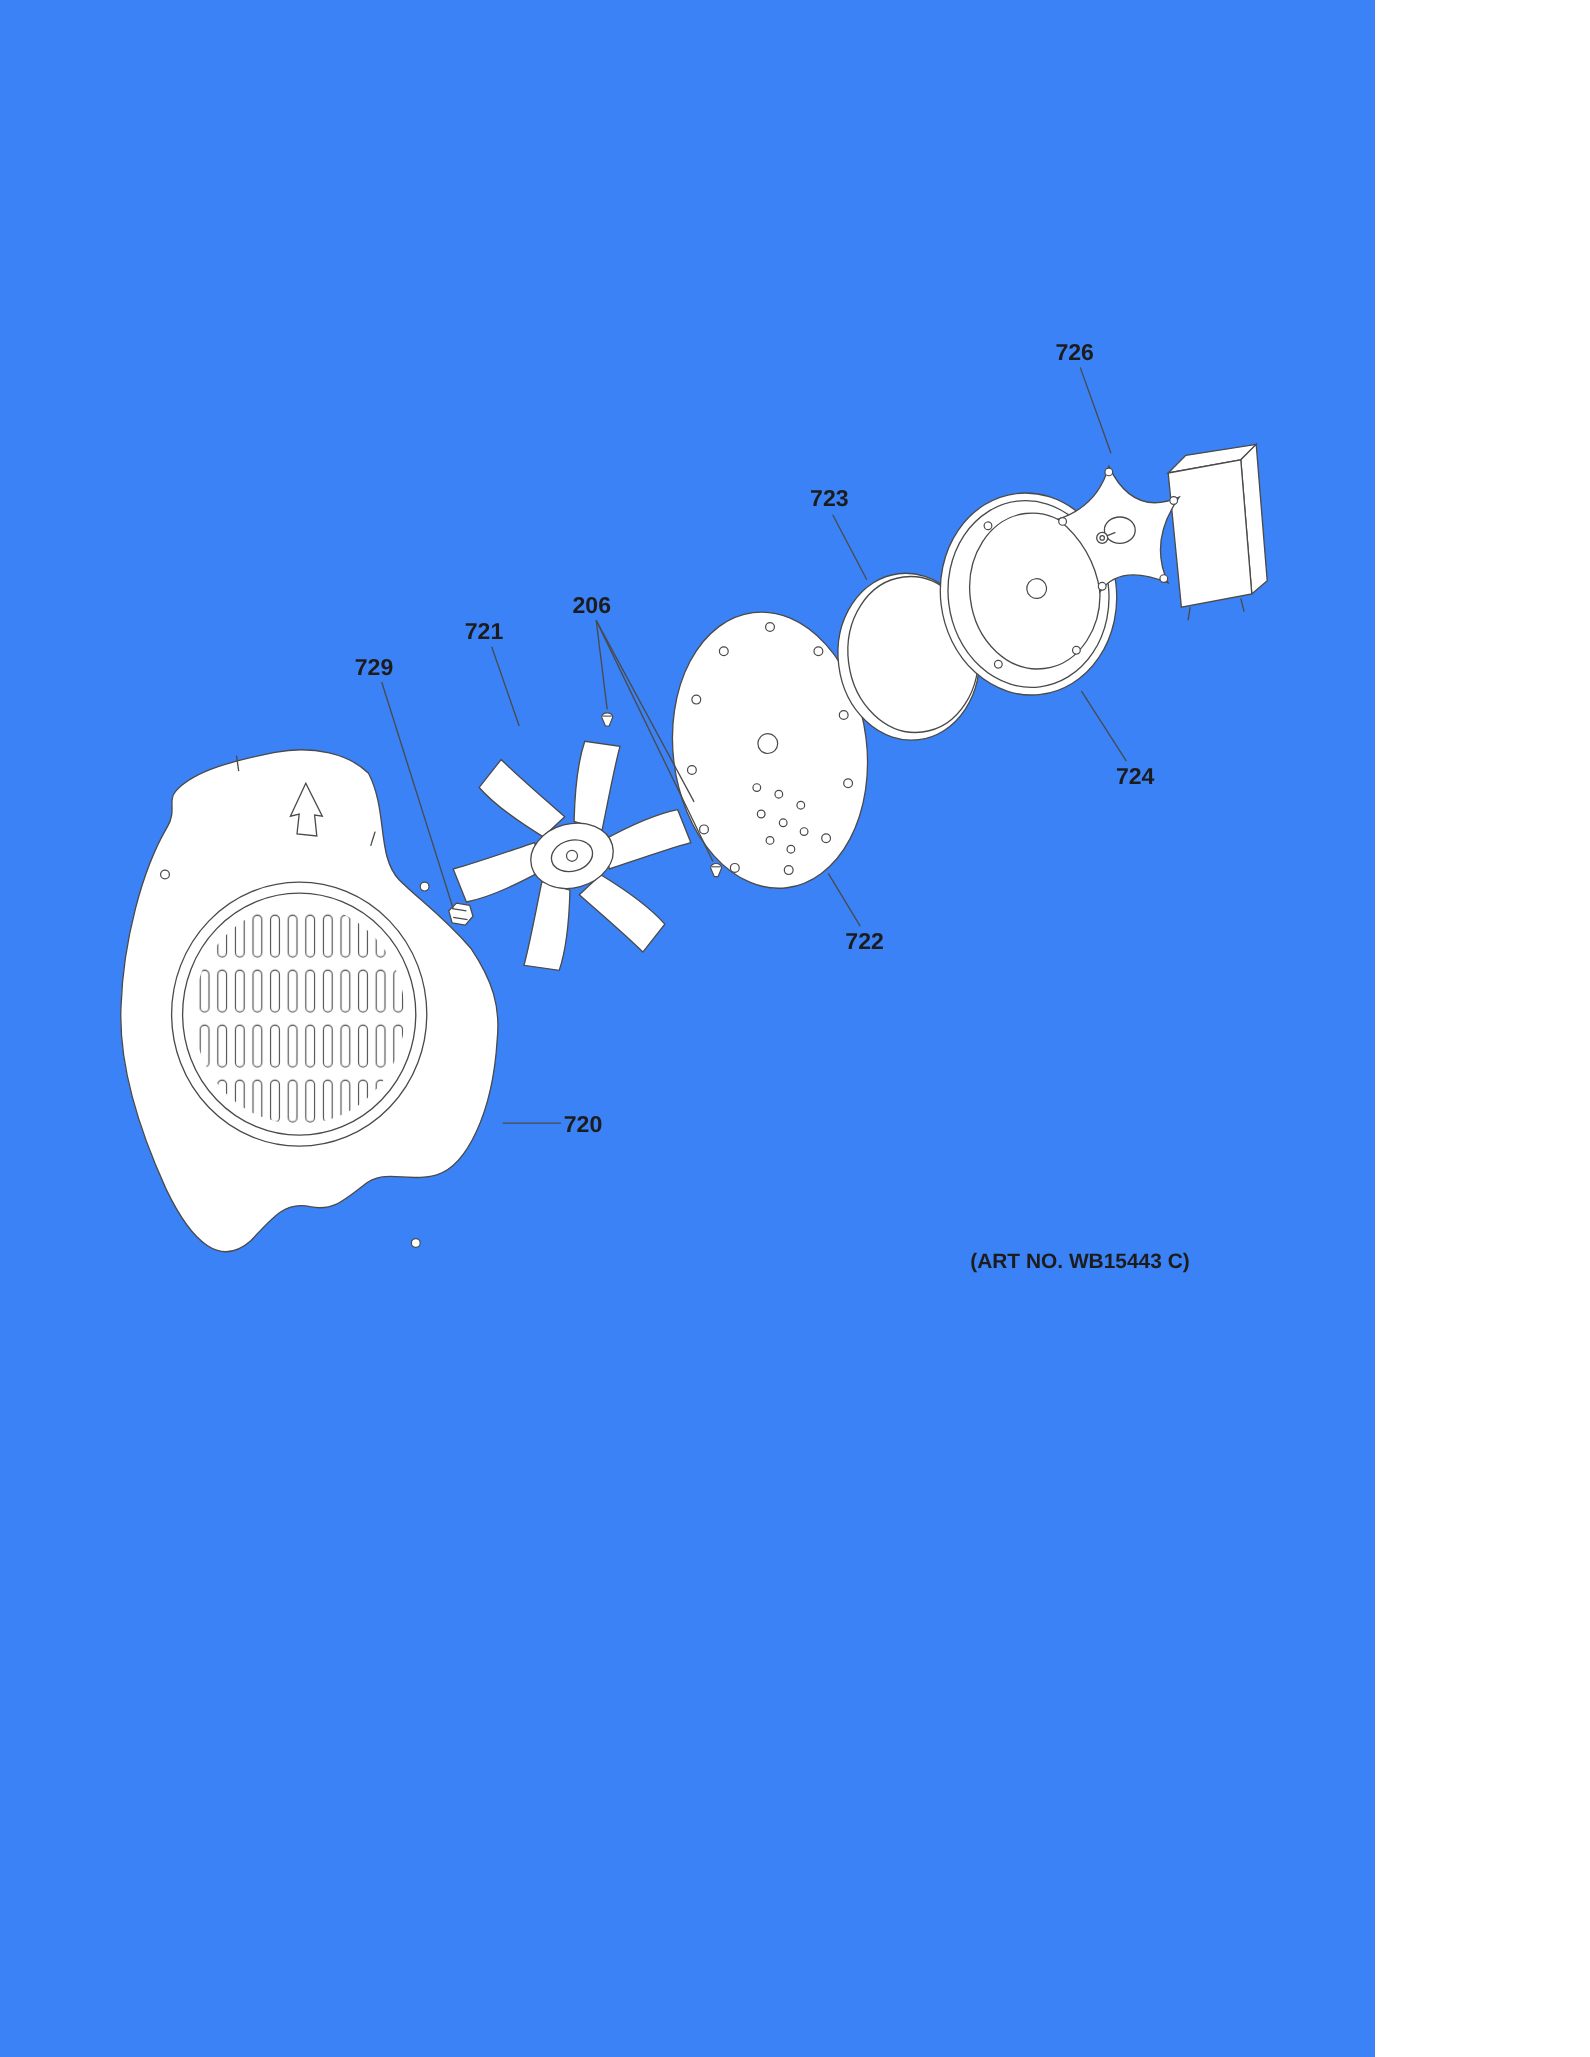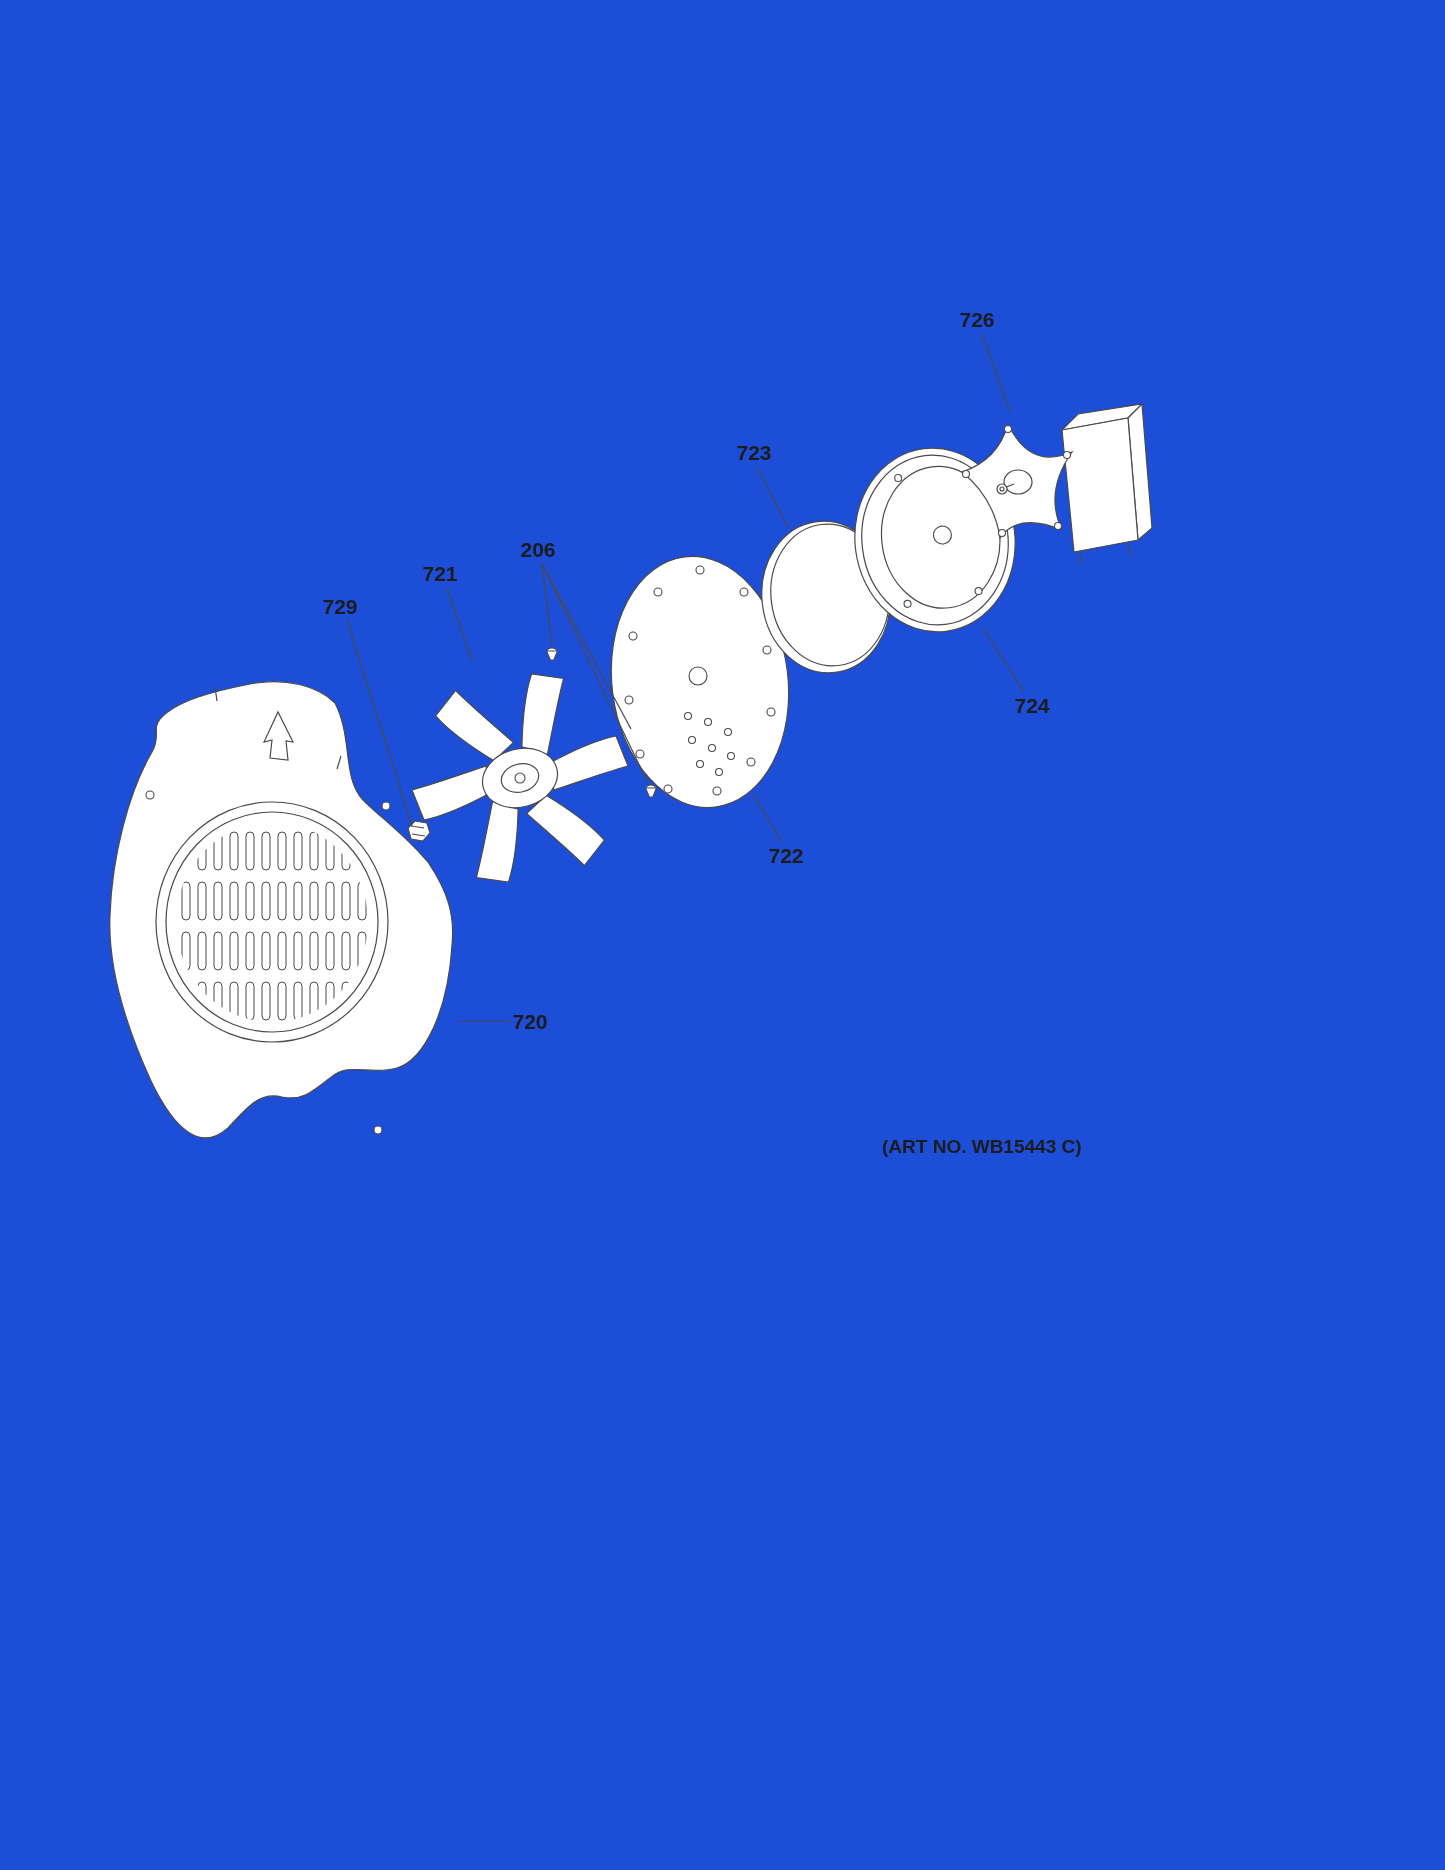--- a/index.html
+++ b/index.html
@@ -1,16 +1,16 @@
 <!DOCTYPE html>
 <html><head>
 <meta charset="utf-8">
 <style>
   html,body{margin:0;padding:0;background:#ffffff;}
-  .stage{position:relative;width:1445px;height:1870px;background:#1d4ed8;overflow:hidden;
+  .stage{position:relative;width:1250px;height:1870px;background:#3b82f6;overflow:hidden;
          font-family:"Liberation Sans", sans-serif;}
   svg{display:block;}
   svg text{font-family:"Liberation Sans", sans-serif;font-weight:bold;fill:#1c1c1c;}
   .callout{font-size:21px;}
   .artno{font-size:19px;}
   .ln{stroke:#4a4a4a;stroke-width:1.2;fill:none;}
   .part{stroke:#4a4a4a;stroke-width:1.2;fill:#ffffff;}
   .partnf{stroke:#4a4a4a;stroke-width:1.2;fill:none;}
   .hole{stroke:#4a4a4a;stroke-width:1.1;fill:#ffffff;}
 </style>

